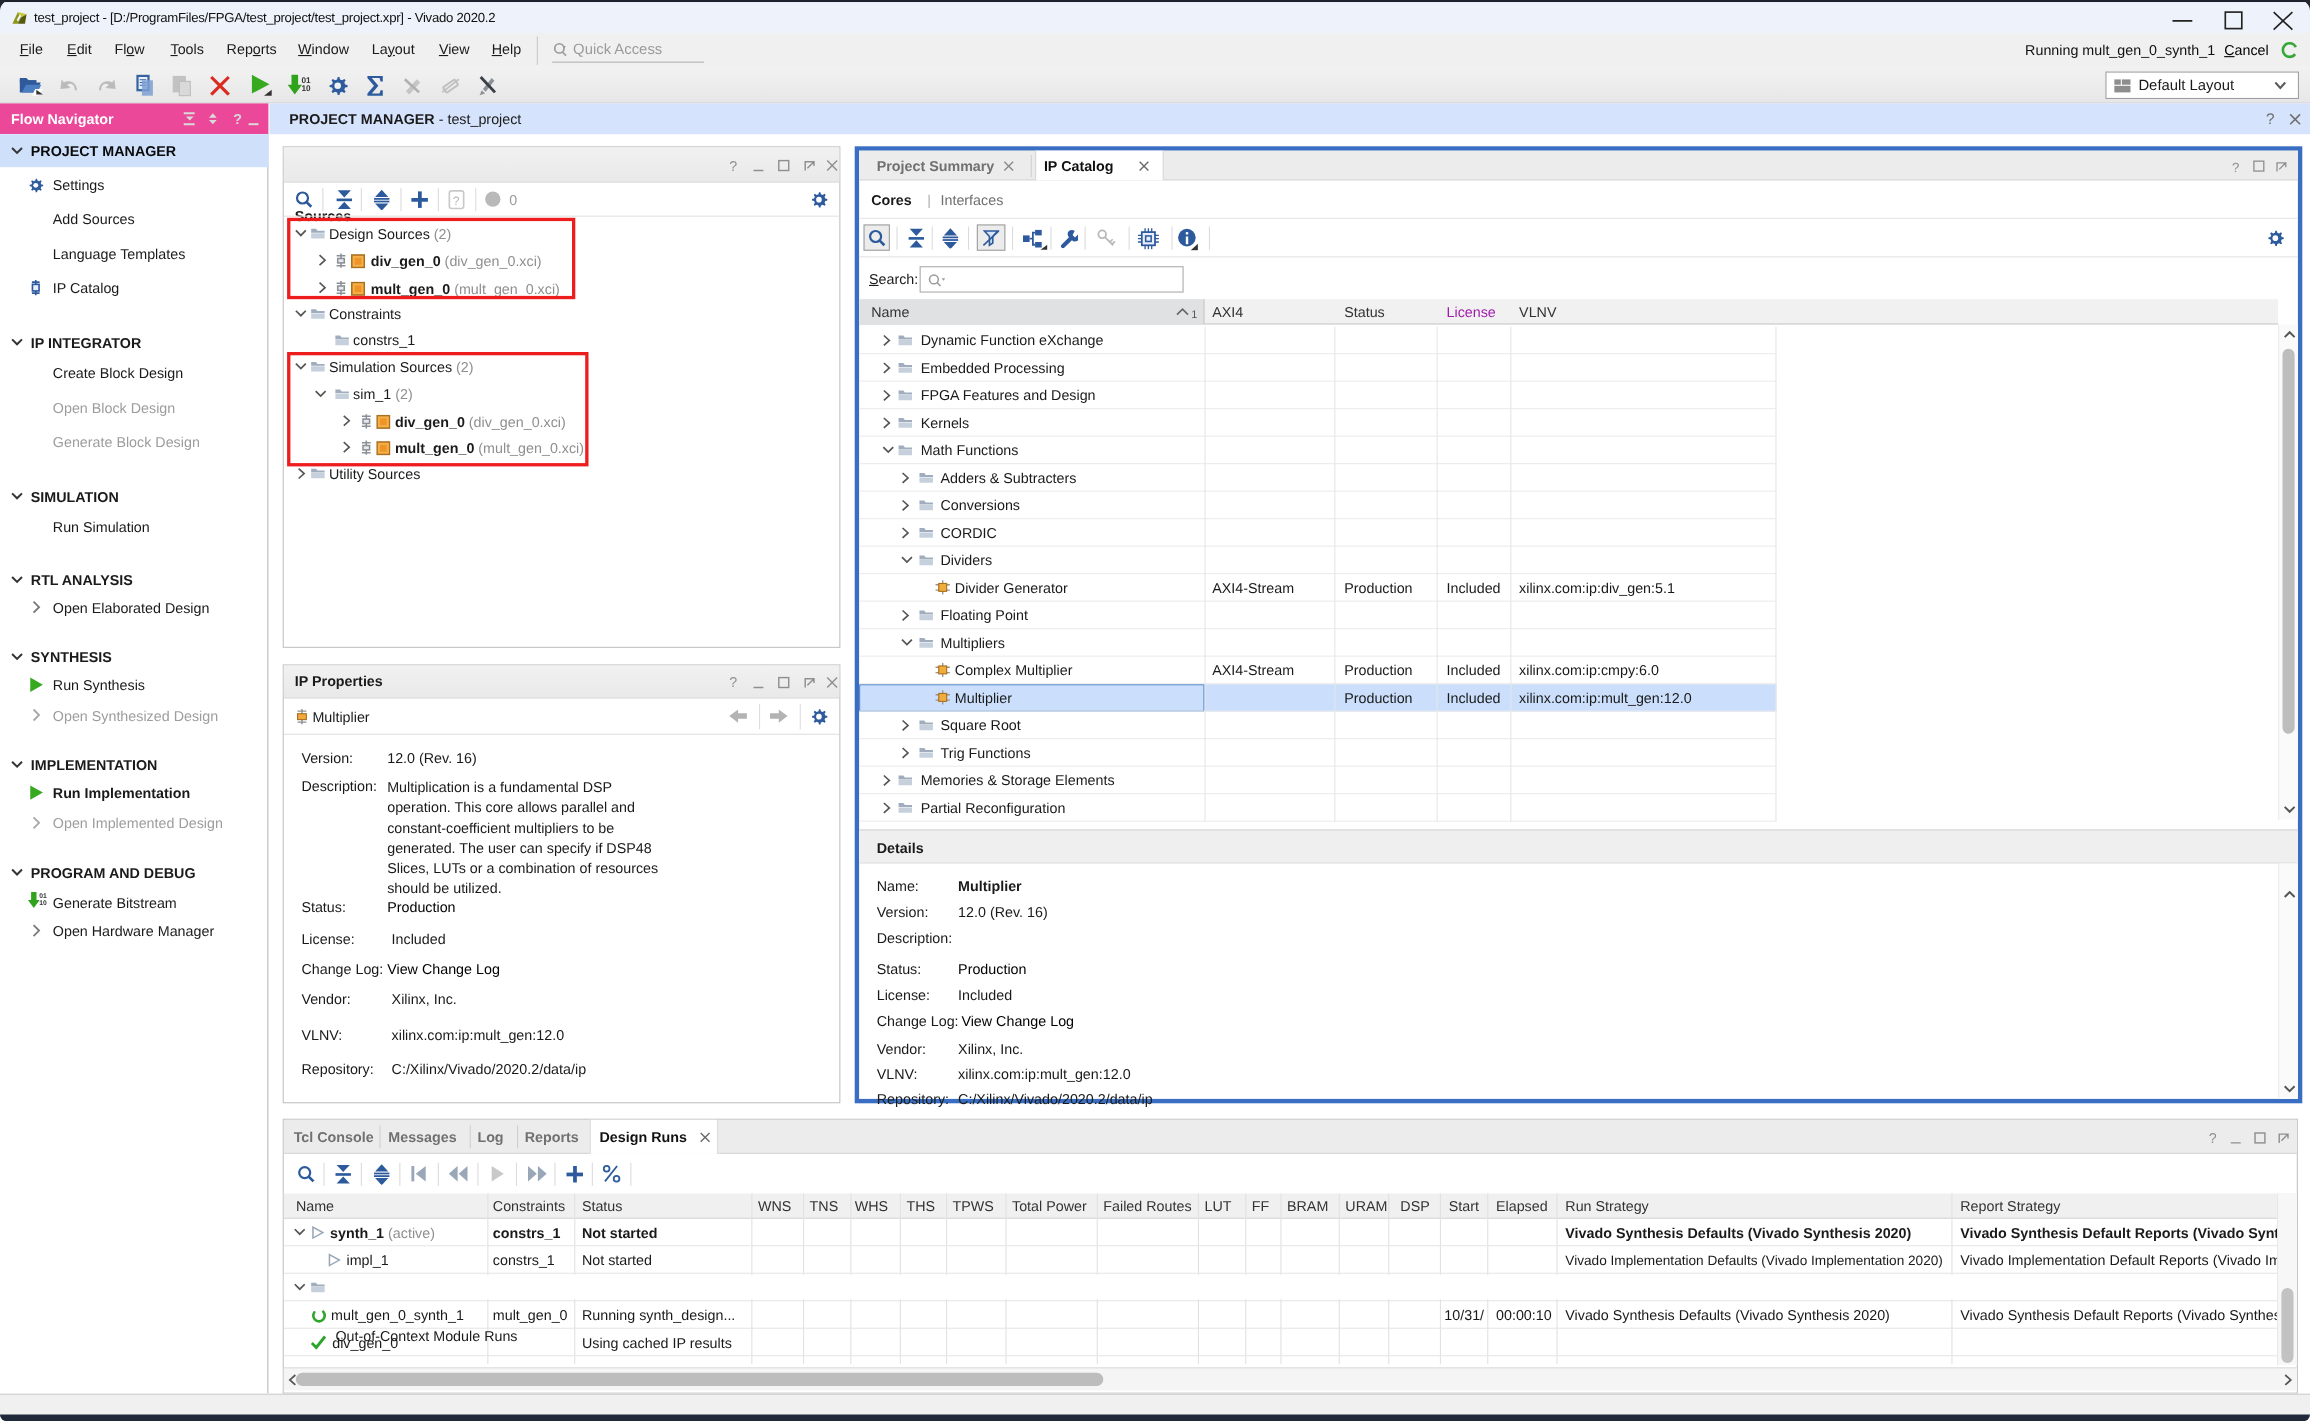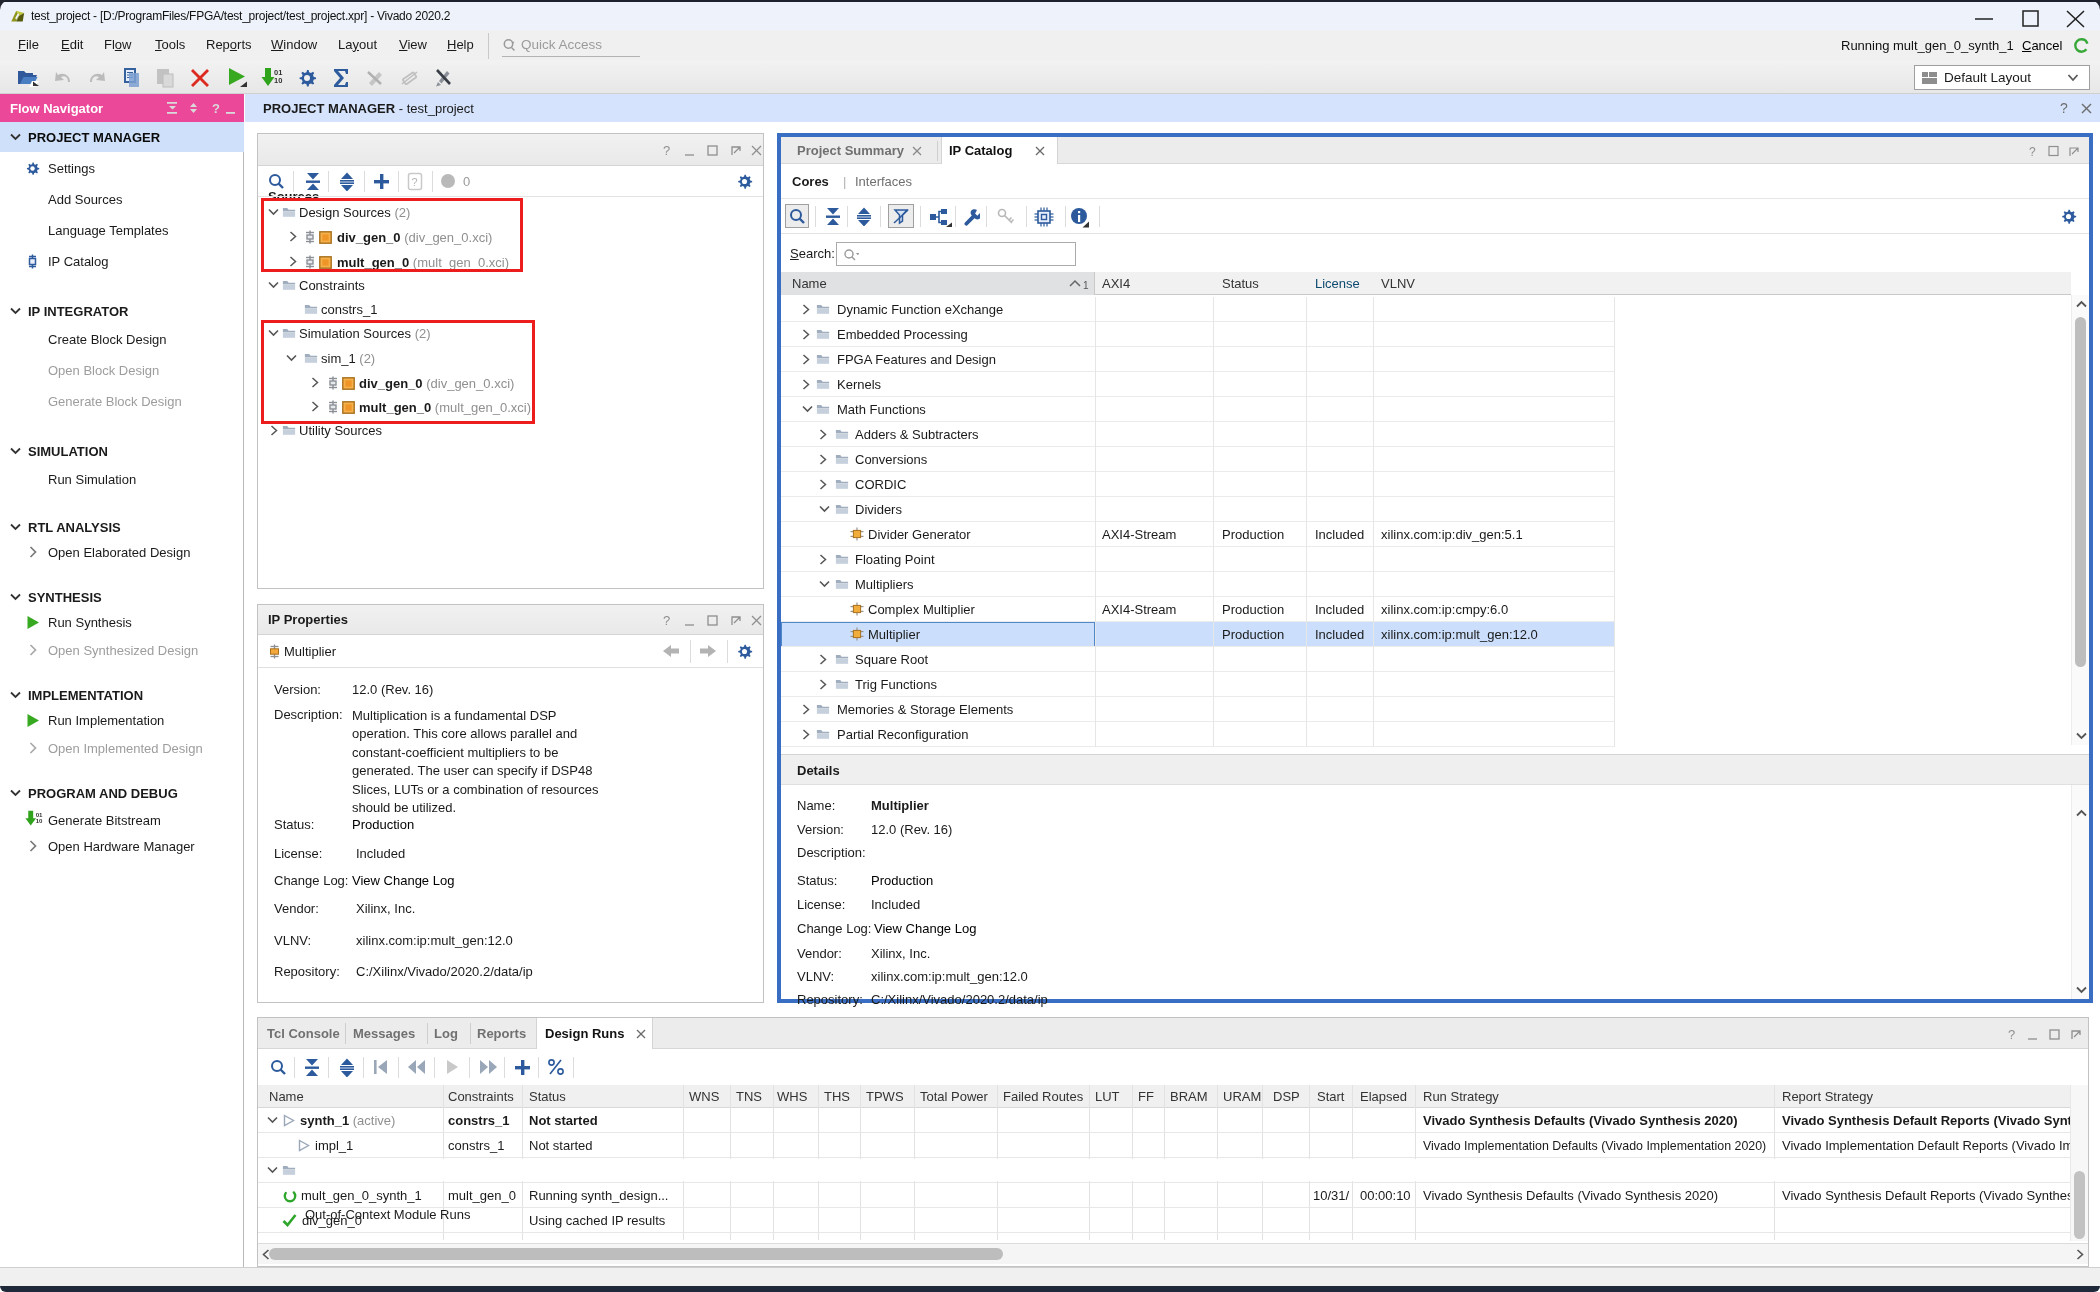--- a/index.html
+++ b/index.html
@@ -253,21 +253,21 @@
     </svg>
   <div class="abs vt" style="left:48px;top:636px;height:28px;color:#9d9d9d;">Open Synthesized Design</div>
 
   <svg class="abs" style="left:10px;top:691px;" width="11" height="8" viewBox="0 0 11 8">
       <path d="M1 1.5 L5.5 6 L10 1.5" fill="none" stroke="#333" stroke-width="1.8"></path>
     </svg>
   <div class="abs vt bold" style="left:28px;top:681px;height:28px;font-size:13px;">IMPLEMENTATION</div>
   <svg class="abs" style="left:26px;top:713px;" width="14" height="15" viewBox="0 0 14 15">
       <path d="M1.5 1 L13 7.5 L1.5 14 Z" fill="#36a921"></path>
     </svg>
-  <div class="abs vt" style="left:48px;top:706px;height:28px;">Run Implementation</div>
+  <div class="abs vt" style="left:48px;top:706px;height:28px;font-weight:bold;">Run Implementation</div>
   <svg class="abs" style="left:29px;top:742px;" width="8" height="12" viewBox="0 0 8 12">
       <path d="M1.5 1 L6.5 6 L1.5 11" fill="none" stroke="#a9a9a9" stroke-width="1.7"></path>
     </svg>
   <div class="abs vt" style="left:48px;top:734px;height:28px;color:#9d9d9d;">Open Implemented Design</div>
 
   <svg class="abs" style="left:10px;top:789px;" width="11" height="8" viewBox="0 0 11 8">
       <path d="M1 1.5 L5.5 6 L10 1.5" fill="none" stroke="#333" stroke-width="1.8"></path>
     </svg>
   <div class="abs vt bold" style="left:28px;top:779px;height:28px;font-size:13px;">PROGRAM AND DEBUG</div>
   <svg class="abs" style="left:25px;top:810px;" width="18" height="18" viewBox="0 0 22 22">
@@ -681,21 +681,21 @@
 
   <div class="abs" style="left:0;top:135px;width:1290px;height:23px;background:#f1f1f1;border-bottom:1px solid #c9c9c9;"></div>
   <div class="abs" style="left:0;top:135px;width:314px;height:23px;background:#e0e1e3;border-right:1px solid #c9c9c9;"></div>
   <div class="abs vt" style="left:11px;top:135px;height:23px;color:#333;">Name</div>
   <svg class="abs" style="left:288px;top:141px;" width="22" height="12" viewBox="0 0 22 12">
       <path d="M1 8 L6 3 L11 8" fill="none" stroke="#666" stroke-width="1.5"></path>
       <text x="14" y="11" font-size="10" fill="#555" font-family="Liberation Sans">1</text>
     </svg>
   <div class="abs vt" style="left:321px;top:135px;height:23px;color:#333;">AXI4</div>
   <div class="abs vt" style="left:441px;top:135px;height:23px;color:#333;">Status</div>
-  <div class="abs vt" style="left:534px;top:135px;height:23px;color:#0c4a6e;">License</div>
+  <div class="abs vt" style="left:534px;top:135px;height:23px;color:#a21caf;">License</div>
   <div class="abs vt" style="left:600px;top:135px;height:23px;color:#333;">VLNV</div>
   <div id="catrows" style="position:absolute;left:0;top:2px;width:1290px;height:452px;">
 <svg class="abs" style="left:21px;top:165px;" width="8" height="11" viewBox="0 0 8 11">
         <path d="M1.5 1 L6.5 5.5 L1.5 10" fill="none" stroke="#565656" stroke-width="1.5"></path>
       </svg>
     <svg class="abs" style="left:35px;top:164px;" width="14" height="12" viewBox="0 0 16 13">
         <path d="M1 2 h5 l1.5 2 H15 v2 H1 z" fill="#9fadbe"></path>
         <path d="M1 12 V6.5 h14 V12 z" fill="#c6d0dd"></path>
       </svg>
     <div class="abs vt" style="left:56px;top:158px;height:25px;">Dynamic Function eXchange</div>

